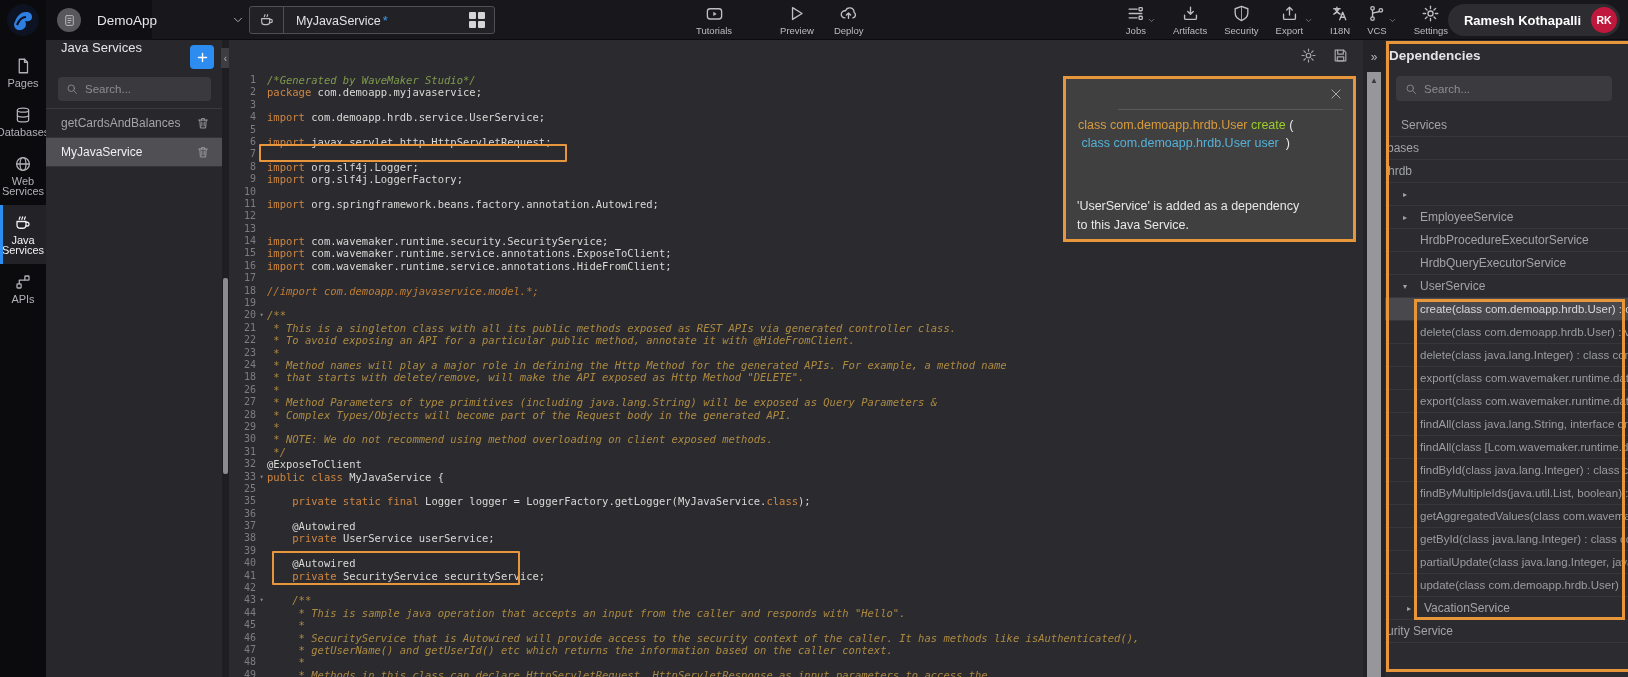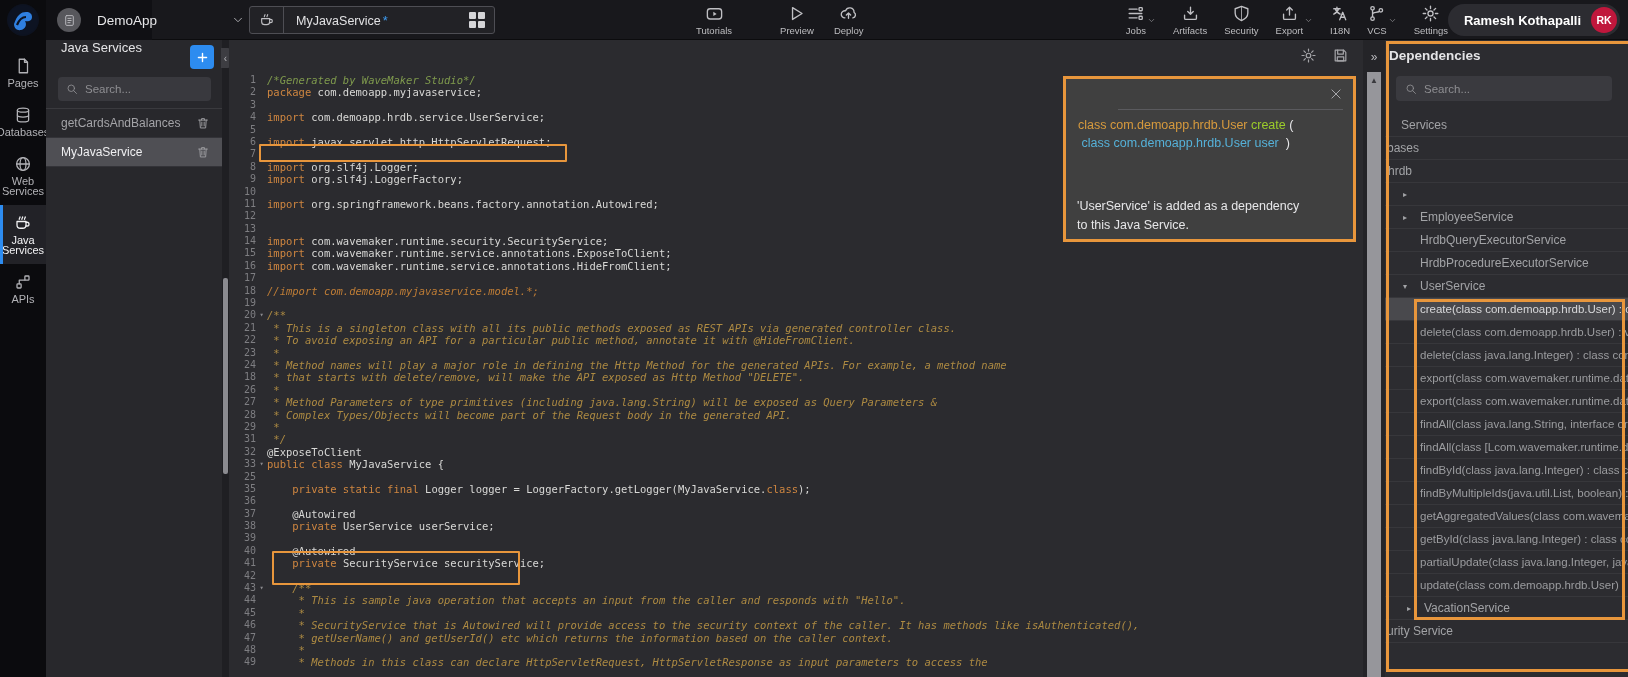--- a/index.html
+++ b/index.html
@@ -450,20 +450,21 @@
       <div class="cl"><span class="ln">20</span><span class="fd">▾</span><span class="ct"><span class="tk-dc">/**</span></span></div>
       <div class="cl"><span class="ln">21</span><span class="fd"></span><span class="ct"><span class="tk-dc"> * This is a singleton class with all its public methods exposed as REST APIs via generated controller class.</span></span></div>
       <div class="cl"><span class="ln">22</span><span class="fd"></span><span class="ct"><span class="tk-dc"> * To avoid exposing an API for a particular public method, annotate it with @HideFromClient.</span></span></div>
       <div class="cl"><span class="ln">23</span><span class="fd"></span><span class="ct"><span class="tk-dc"> *</span></span></div>
       <div class="cl"><span class="ln">24</span><span class="fd"></span><span class="ct"><span class="tk-dc"> * Method names will play a major role in defining the Http Method for the generated APIs. For example, a method name</span></span></div>
       <div class="cl"><span class="ln">18</span><span class="fd"></span><span class="ct"><span class="tk-dc"> * that starts with delete/remove, will make the API exposed as Http Method "DELETE".</span></span></div>
       <div class="cl"><span class="ln">26</span><span class="fd"></span><span class="ct"><span class="tk-dc"> *</span></span></div>
       <div class="cl"><span class="ln">27</span><span class="fd"></span><span class="ct"><span class="tk-dc"> * Method Parameters of type primitives (including java.lang.String) will be exposed as Query Parameters &amp;</span></span></div>
       <div class="cl"><span class="ln">28</span><span class="fd"></span><span class="ct"><span class="tk-dc"> * Complex Types/Objects will become part of the Request body in the generated API.</span></span></div>
       <div class="cl"><span class="ln">29</span><span class="fd"></span><span class="ct"><span class="tk-dc"> *</span></span></div>
+      <div class="cl"><span class="ln">30</span><span class="fd"></span><span class="ct"><span class="tk-dc"> * NOTE: We do not recommend using method overloading on client exposed methods.</span></span></div>
       <div class="cl"><span class="ln">31</span><span class="fd"></span><span class="ct"><span class="tk-dc"> */</span></span></div>
       <div class="cl"><span class="ln">32</span><span class="fd"></span><span class="ct"><span class="tk-pl">@ExposeToClient</span></span></div>
       <div class="cl"><span class="ln">33</span><span class="fd">▾</span><span class="ct"><span class="tk-kw">public class</span><span class="tk-pl"> MyJavaService {</span></span></div>
       <div class="cl"><span class="ln">25</span><span class="fd"></span><span class="ct"></span></div>
       <div class="cl"><span class="ln">35</span><span class="fd"></span><span class="ct"><span class="tk-pl">    </span><span class="tk-kw">private static final</span><span class="tk-pl"> Logger logger = LoggerFactory.getLogger(MyJavaService.</span><span class="tk-kw">class</span><span class="tk-pl">);</span></span></div>
       <div class="cl"><span class="ln">36</span><span class="fd"></span><span class="ct"></span></div>
       <div class="cl"><span class="ln">37</span><span class="fd"></span><span class="ct"><span class="tk-pl">    @Autowired</span></span></div>
       <div class="cl"><span class="ln">38</span><span class="fd"></span><span class="ct"><span class="tk-pl">    </span><span class="tk-kw">private</span><span class="tk-pl"> UserService userService;</span></span></div>
       <div class="cl"><span class="ln">39</span><span class="fd"></span><span class="ct"></span></div>
       <div class="cl"><span class="ln">40</span><span class="fd"></span><span class="ct"><span class="tk-pl">    @Autowired</span></span></div>
@@ -524,24 +525,24 @@
       </div>
       <div class="drow">
         <span class="arr" style="left: 18px;">▸</span>
         <span class="tlabel" style="left: 35px; margin-top: 42px;">DepartmentService</span>
       </div>
       <div class="drow">
         <span class="arr" style="left: 18px;">▸</span>
         <span class="tlabel" style="left: 35px;">EmployeeService</span>
       </div>
       <div class="drow">
+        <span class="tlabel" style="left: 35px;">HrdbProcedureExecutorService</span>
+      </div>
+      <div class="drow">
         <span class="tlabel" style="left: 35px;">HrdbQueryExecutorService</span>
-      </div>
-      <div class="drow">
-        <span class="tlabel" style="left: 35px;">HrdbProcedureExecutorService</span>
       </div>
       <div class="drow">
         <span class="arr" style="left: 18px;">▾</span>
         <span class="tlabel" style="left: 35px;">UserService</span>
       </div>
       <div class="drow selected">
         <span class="mlabel" style="left: 35px;">create(class com.demoapp.hrdb.User) : cla</span>
       </div>
       <div class="drow">
         <span class="mlabel" style="left: 35px;">delete(class com.demoapp.hrdb.User) : voi</span>

